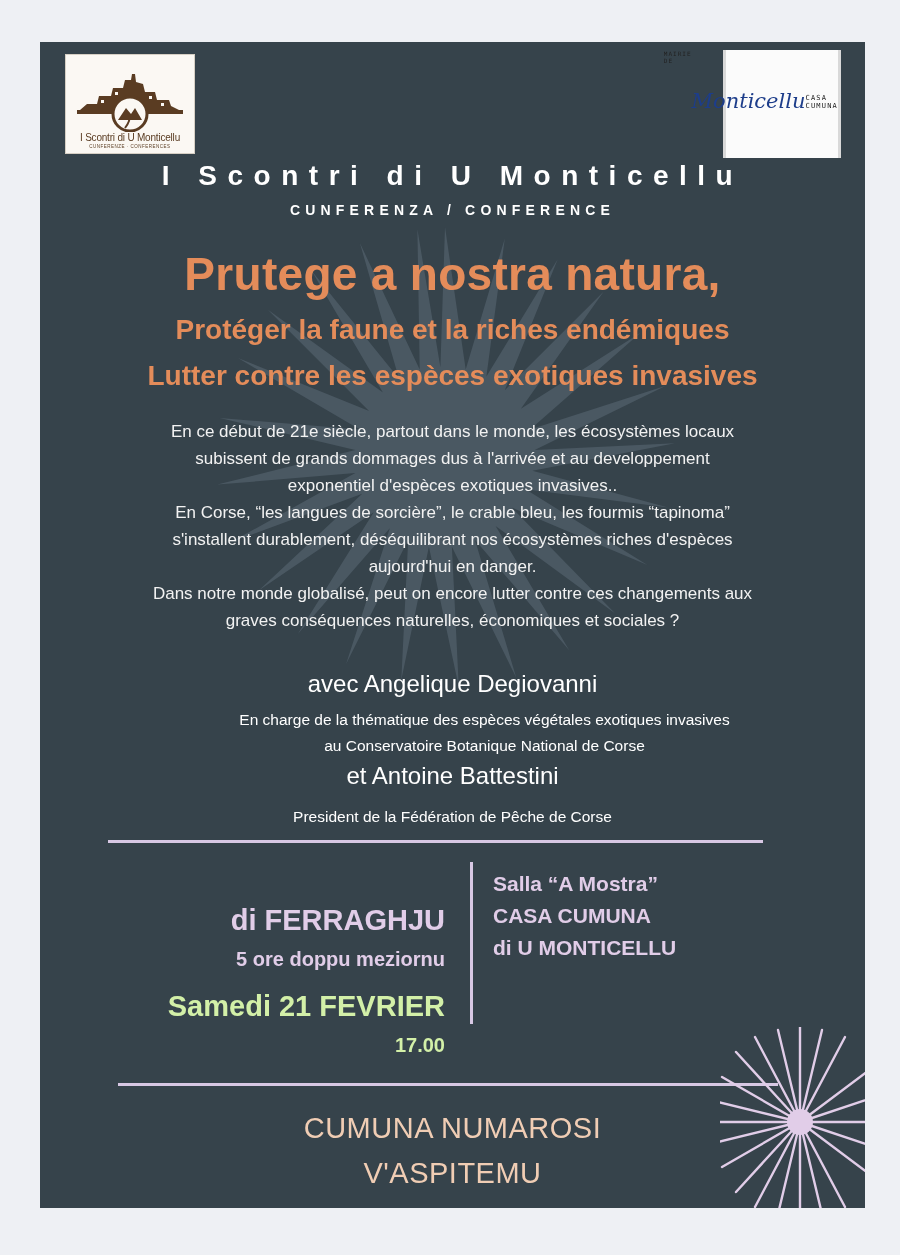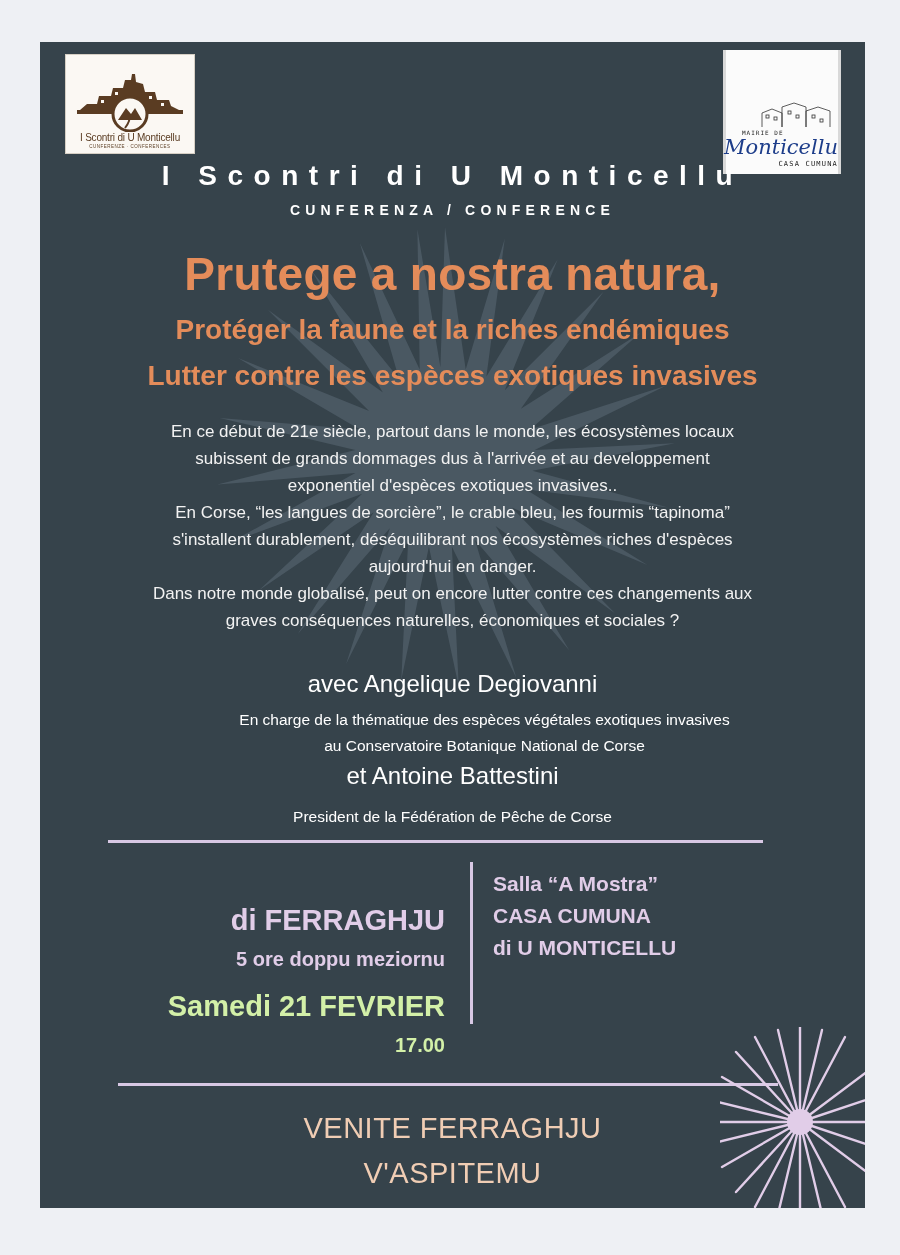--- a/index.html
+++ b/index.html
@@ -27,24 +27,24 @@
       position: absolute; left: 25px; top: 12px;
       width: 130px; height: 100px; background: #fbf8f3;
       border: 1px solid #d6cfc4;
       display: flex; flex-direction: column; align-items: center; justify-content: flex-end;
       padding-bottom: 4px; box-sizing: border-box;
     }
     .logo-left .lname { font-family: "Liberation Sans", sans-serif; font-size: 10px; color: #5a3c22; letter-spacing: -0.2px; }
     .logo-left .lsub { font-size: 4.5px; color: #5a3c22; letter-spacing: 0.5px; margin-top: 1px; }
     .logo-right {
       position: absolute; left: 683px; top: 8px;
-      width: 118px; height: 124px; background: #fbfbfb;
+      width: 118px; height: 108px; background: #fbfbfb;
       border-left: 3px solid #d9d9d9; border-right: 3px solid #d9d9d9;
       box-sizing: border-box;
-      display: flex; flex-direction: column; align-items: flex-end; justify-content: flex-end;
+      display: flex; align-items: center; justify-content: flex-end;
       padding-bottom: 6px;
     }
     .logo-right .mairie { font-size: 6px; color: #222; letter-spacing: 1px; font-family: "DejaVu Sans Mono", monospace; align-self: flex-start; margin-left: 16px; }
     .logo-right .mont { font-family: "DejaVu Serif", serif; font-style: italic; font-size: 21px; color: #1d3d8a; line-height: 22px; }
     .logo-right .casa { font-size: 7px; color: #222; letter-spacing: 1.2px; font-family: "DejaVu Sans Mono", monospace; margin-top: 2px; }
 
     .center { position: absolute; left: 0; width: 825px; text-align: center; }
     .series-title {
       top: 118px; color: #ffffff; font-weight: bold; font-size: 28px;
       letter-spacing: 10.5px;
@@ -181,21 +181,21 @@
   <div class="date-col green d5">17.00</div>
 
   <div class="place-col lilac p1">
     <div>Salla “A Mostra”</div>
     <div>CASA CUMUNA</div>
     <div>di U MONTICELLU</div>
   </div>
 
   <div class="divider div-mid"></div>
 
-  <div class="center welcome w1">VENITE FERRAGHJU</div>
+  <div class="center welcome w1">CUMUNA NUMAROSI</div>
   <div class="center welcome w2">V'ASPITEMU</div>
 
   <svg class="burst" viewBox="-80 -95 160 190">
     <g stroke="#e1cde8" stroke-width="2.4" stroke-linecap="round">
       <line x1="0" y1="0" x2="0" y2="-95"></line>
       <line x1="0" y1="0" x2="22" y2="-92"></line>
       <line x1="0" y1="0" x2="45" y2="-85"></line>
       <line x1="0" y1="0" x2="80" y2="-60"></line>
       <line x1="0" y1="0" x2="90" y2="-30"></line>
       <line x1="0" y1="0" x2="95" y2="0"></line>

